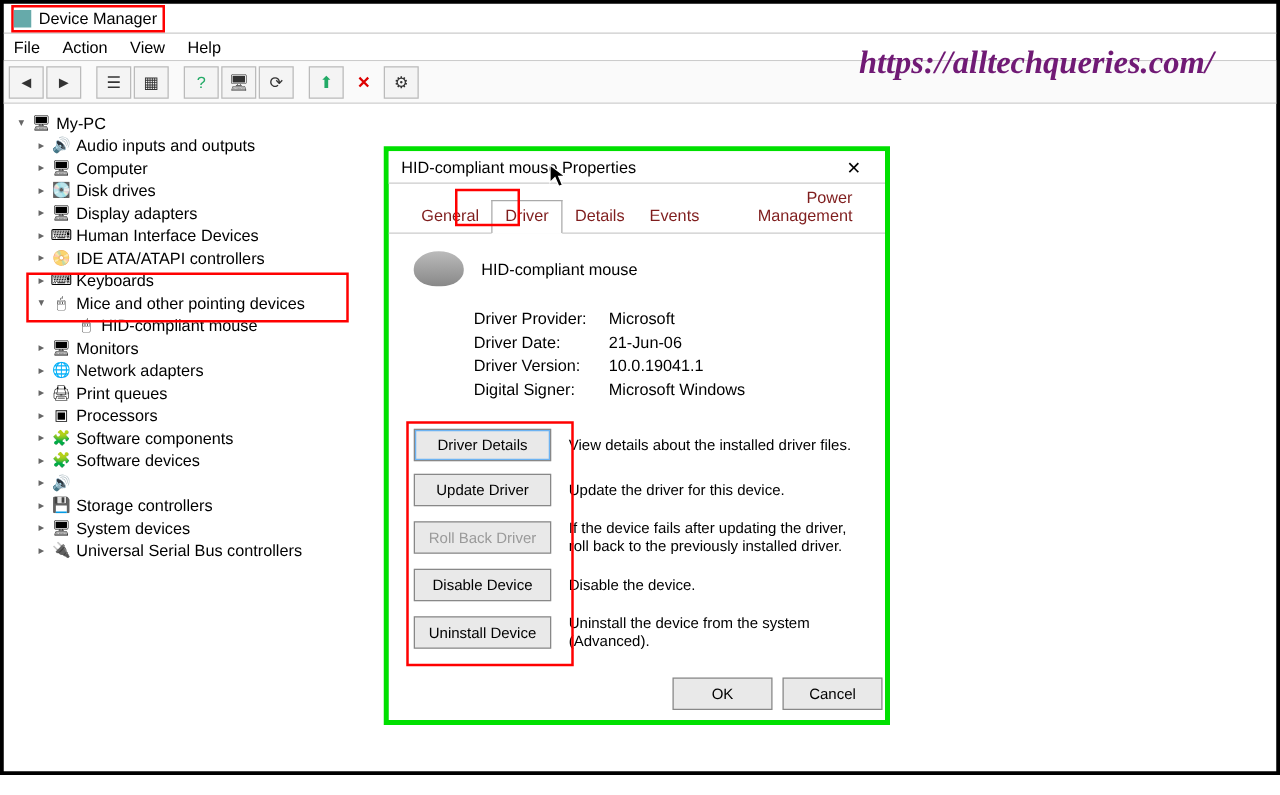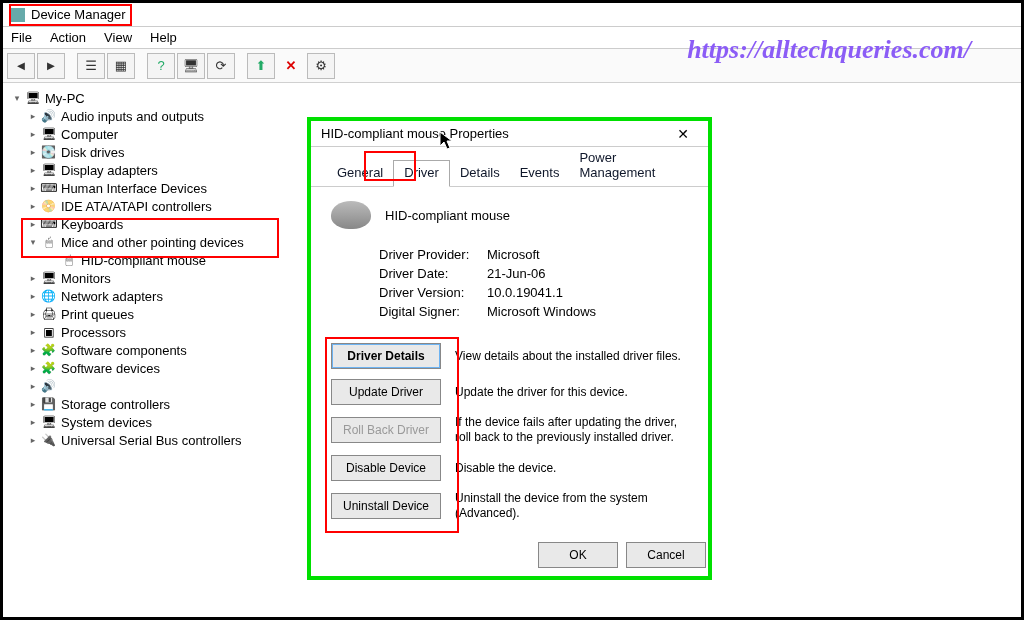--- a/index.html
+++ b/index.html
@@ -13,37 +13,37 @@
   .toolbar { height:34px; display:flex; align-items:center; padding:0 4px; border-bottom:1px solid #d0d0d0; background:#fafafa; gap:2px;}
   .tbtn { width:28px; height:26px; border:1px solid #bbb; background:#f4f4f4; display:flex; align-items:center; justify-content:center; font-size:13px; color:#333;}
   .tbtn.sep { width:8px; border:none; background:transparent; }
   .tree { padding:6px 0 0 8px; position:relative; }
   .node { display:flex; align-items:center; height:18px; white-space:nowrap; position:relative;}
   .twisty { width:12px; display:inline-flex; align-items:center; justify-content:center; color:#666; font-size:9px; }
   .nicon { width:16px; height:16px; display:inline-flex; align-items:center; justify-content:center; margin:0 4px 0 2px; font-size:12px; }
   .indent1 { margin-left:16px; }
   .indent2 { margin-left:36px; }
   .red-box { position:absolute; border:2px solid #ff0000; pointer-events:none; }
-  .watermark { position:absolute; top:32px; right:50px; font-family:"Times New Roman",serif; font-weight:bold; font-size:26px; color:#8b5cf6; font-style:italic; }
+  .watermark { position:absolute; top:32px; right:50px; font-family:"Times New Roman",serif; font-weight:bold; font-size:26px; color:#701a75; font-style:italic; }
   
   .dialog-wrap { position:absolute; left:304px; top:114px; width:405px; height:463px; border:4px solid #00e000; background:#fff;}
   .dlg-title { height:26px; display:flex; align-items:center; padding:0 10px; justify-content:space-between; background:#fff; border-bottom:1px solid #ccc;}
   .dlg-close { width:30px; height:20px; display:flex; align-items:center; justify-content:center; font-size:14px; }
   .tabs { display:flex; padding:12px 16px 0 16px; border-bottom:1px solid #ccc; height:40px; align-items:flex-end;}
-  .tab { padding:4px 10px 6px 10px; font-size:13px; color:#0f172a; cursor:default; }
+  .tab { padding:4px 10px 6px 10px; font-size:13px; color:#7f1d1d; cursor:default;text-align:right; }
   .tab.active { border:1px solid #aaa; border-bottom:1px solid #fff; background:#fff; position:relative; top:1px;}
   .dlg-body { padding:14px 20px 8px 20px; position:relative;}
   .dev-header { display:flex; align-items:center; margin-bottom:18px;}
   .dev-header .devicon { width:40px; height:28px; background:linear-gradient(#bbb,#888); border-radius:50% 50% 45% 45%; margin-right:14px; }
   .info-row { display:flex; margin:4px 0 4px 48px; font-size:13px;}
   .info-label { width:108px; }
   .btn-row { display:flex; align-items:center; margin:10px 0; }
   .winbtn { width:110px; height:26px; border:1px solid #888; background:#e9e9e9; font-size:12px; display:flex; align-items:center; justify-content:center; margin-right:14px;}
   .winbtn.disabled { color:#9a9a9a; }
-  .winbtn.highlight { box-shadow: inset 0 0 0 1px #6db3f2; font-weight: bold; }
+  .winbtn.highlight { box-shadow: inset 0 0 0 1px #6db3f2; }
   .btn-desc { font-size:12px; flex:1; line-height:1.25;}
   .dlg-footer { position:absolute; bottom:8px; right:2px; display:flex; gap:8px;}
   .dlg-footer .winbtn { width:80px; margin:0;}
   .cursor { position:absolute; width:16px; height:20px; pointer-events:none; }
   .cursor svg { width:16px; height:20px; }
 </style>
 </head>
 <body>
 
 <div class="outer-border">

